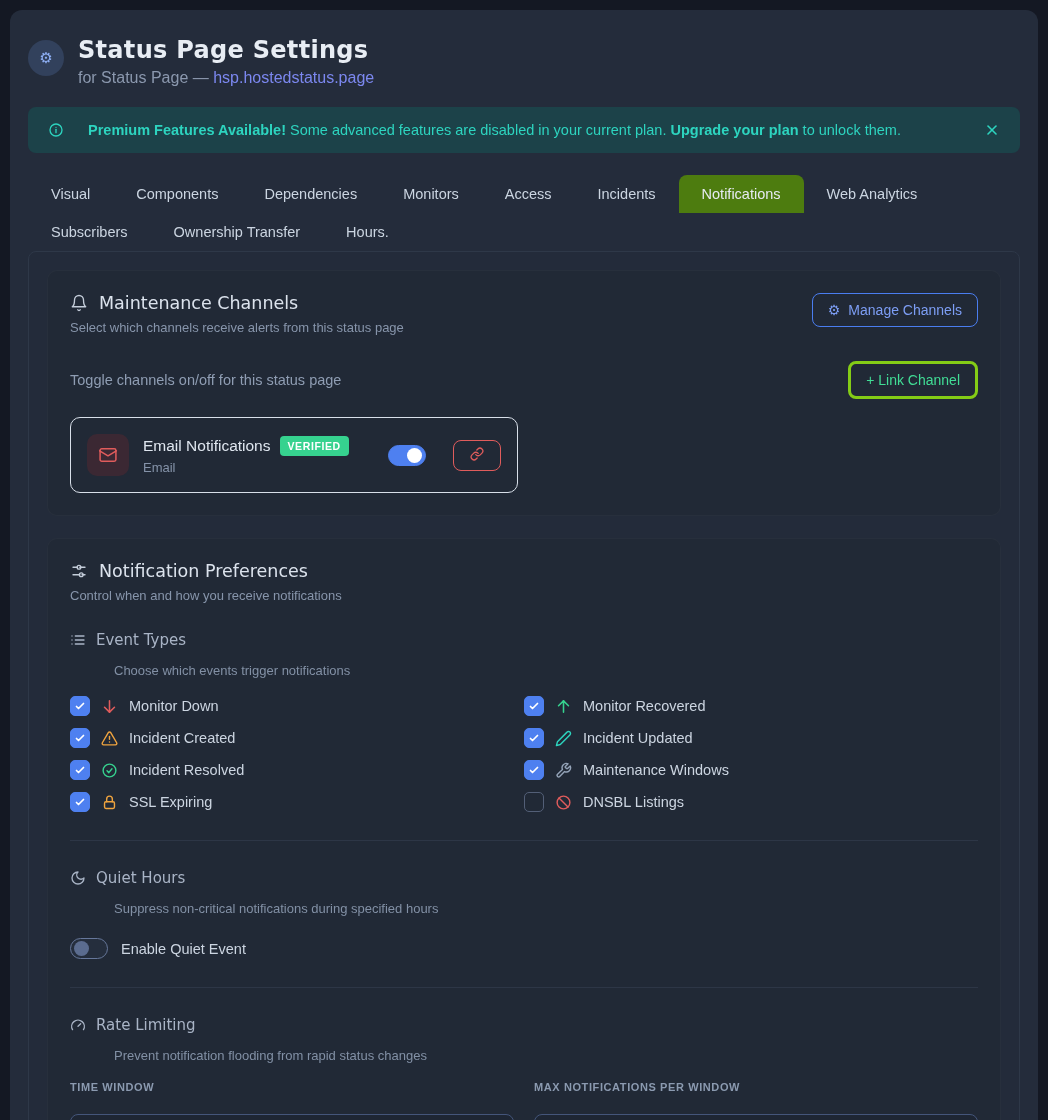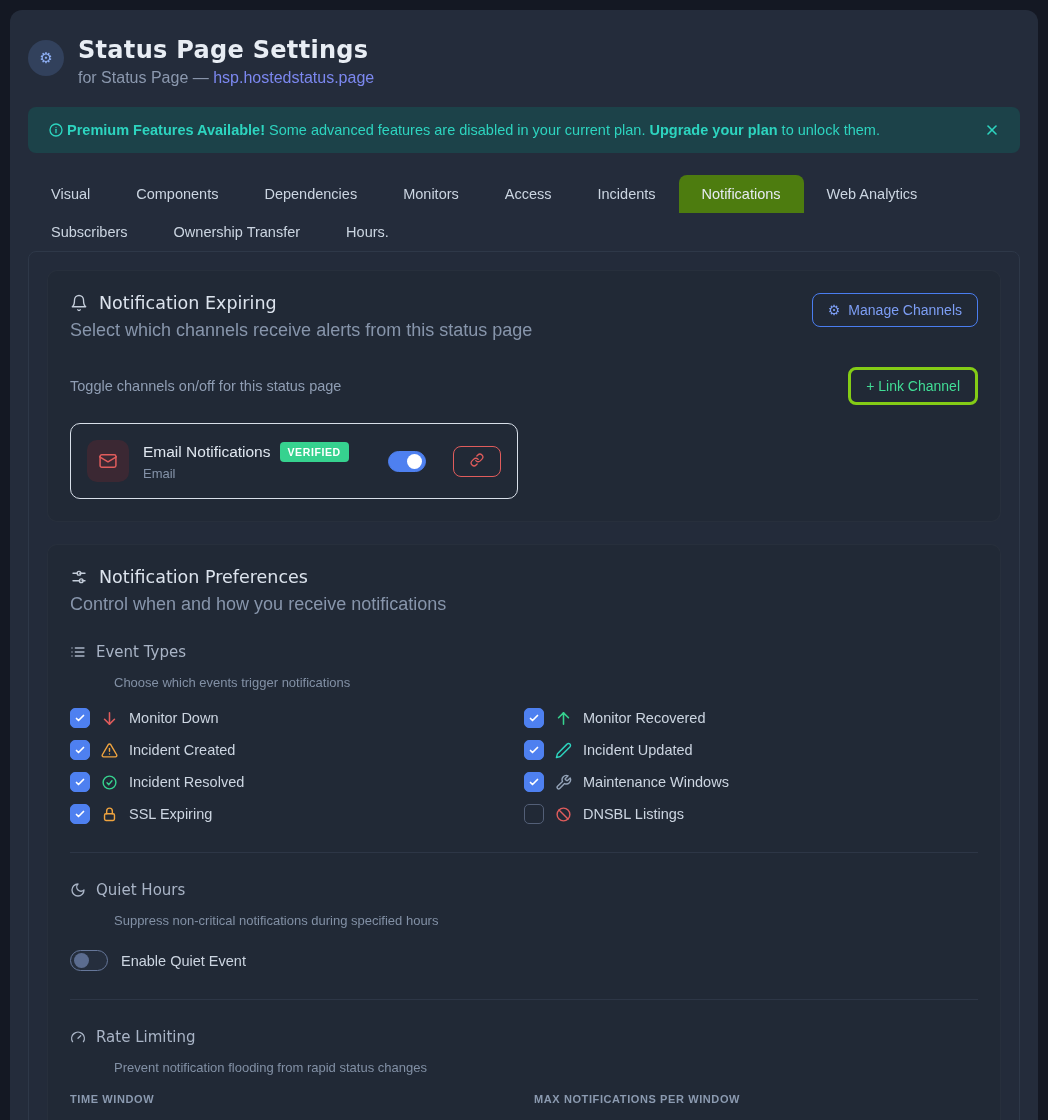--- a/index.html
+++ b/index.html
@@ -22,21 +22,21 @@
     display:flex; align-items:center; justify-content:center; flex:0 0 auto; margin-top:4px;
     color:#8fb0f5; font-size:15px;
   }
   .page-title { font-family:"DejaVu Sans", sans-serif; font-size:24px; font-weight:600; letter-spacing:.3px; color:#e8edf4; }
   .page-sub { margin-top:5px; font-size:16px; color:#8b98ae; }
   .page-sub a { color: var(--link_purple, #7c88f0); text-decoration:none; cursor:pointer; }
   
   .banner {
     margin-top:20px; height:46px; border-radius:8px;
     background: var(--bg_banner, #1c4249);
-    display:flex; align-items:center; gap:3px; padding:0 20px;
+    display:flex; align-items:center; gap:24px; padding:0 20px;
     color: var(--accent_teal, #2dd4bf); font-size:14.5px;
   }
   .banner .msg { flex:1; }
   .banner b { font-weight:700; }
   .banner .upgrade { cursor:pointer; }
   .banner .close { cursor:pointer; display:flex; align-items:center; }
   .icon16 { width:16px; height:16px; display:block; }
   .icon18 { width:18px; height:18px; display:block; }
   
   .tabs { margin-top:22px; }
@@ -54,21 +54,21 @@
     background:#232b3a;
   }
   .card {
     background: var(--bg_card, #212936);
     border:1px solid rgba(255,255,255,0.03);
     border-radius:10px; padding:22px; margin-bottom:22px;
   }
   .card-head { display:flex; justify-content:space-between; align-items:flex-start; }
   .sec-title { display:flex; align-items:center; gap:11px; font-family:"DejaVu Sans", sans-serif; font-size:17.5px; font-weight:500; color:#dce3ed; }
   .sec-title svg { color:#c4cdda; }
-  .sec-sub { margin-top:7px; font-size:18px; color:#8795ab; }
+  .sec-sub { margin-top:7px; font-size:13px; color:#8795ab; }
   .btn {
     display:inline-flex; align-items:center; gap:8px; background:transparent;
     font-family:"Liberation Sans", sans-serif; font-size:14px;
     border-radius:8px; padding:8px 15px; cursor:pointer;
   }
   .btn-blue { border:1px solid #4a7df0; color:#7d9ef5; }
   .btn-green { border:3px solid #84cc16; color:#41dd96; }
   .channels-row2 { display:flex; justify-content:space-between; align-items:center; margin-top:26px; }
   .toggle-hint { font-size:14.5px; color:#8f9db3; }
   
@@ -191,21 +191,21 @@
     <div class="card">
       <div class="card-head">
         <div>
           <div class="sec-title">
             <span>
               <svg class="icon18" viewBox="0 0 24 24" fill="none" stroke="currentColor" stroke-width="1.8" stroke-linecap="round" stroke-linejoin="round">
                   <path d="M6 8a6 6 0 0 1 12 0c0 7 3 9 3 9H3s3-2 3-9"></path>
                   <path d="M10.3 21a1.94 1.94 0 0 0 3.4 0"></path>
                 </svg>
             </span>
-            <span>Notification Expiring</span>
+            <span>Maintenance Channels</span>
           </div>
           <div class="sec-sub">Select which channels receive alerts from this status page</div>
         </div>
         <button class="btn btn-blue">
           <span>⚙</span>
           <span>Manage Channels</span>
         </button>
       </div>
 
       <div class="channels-row2">

